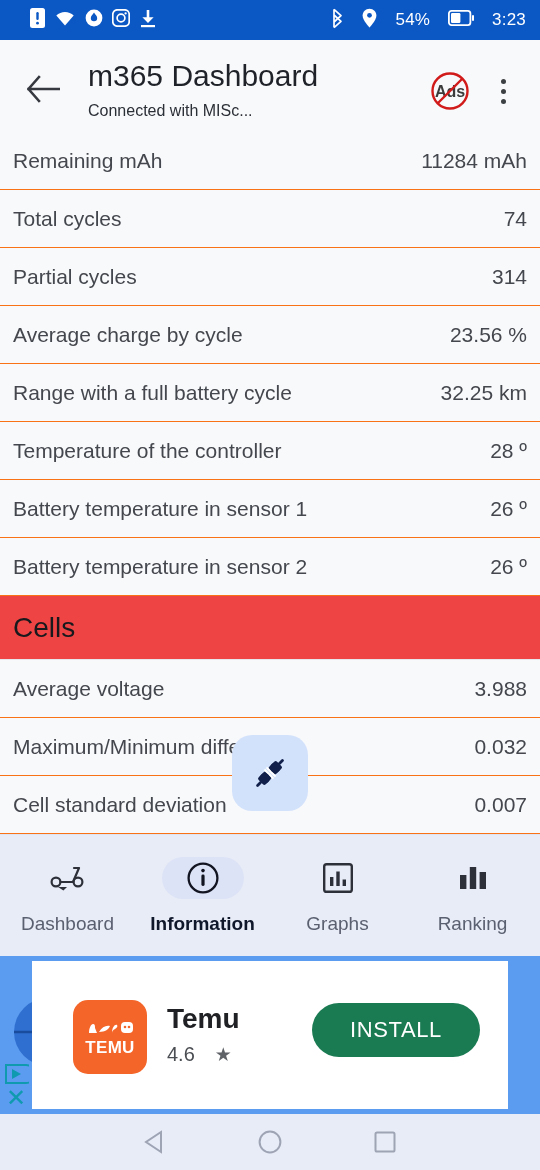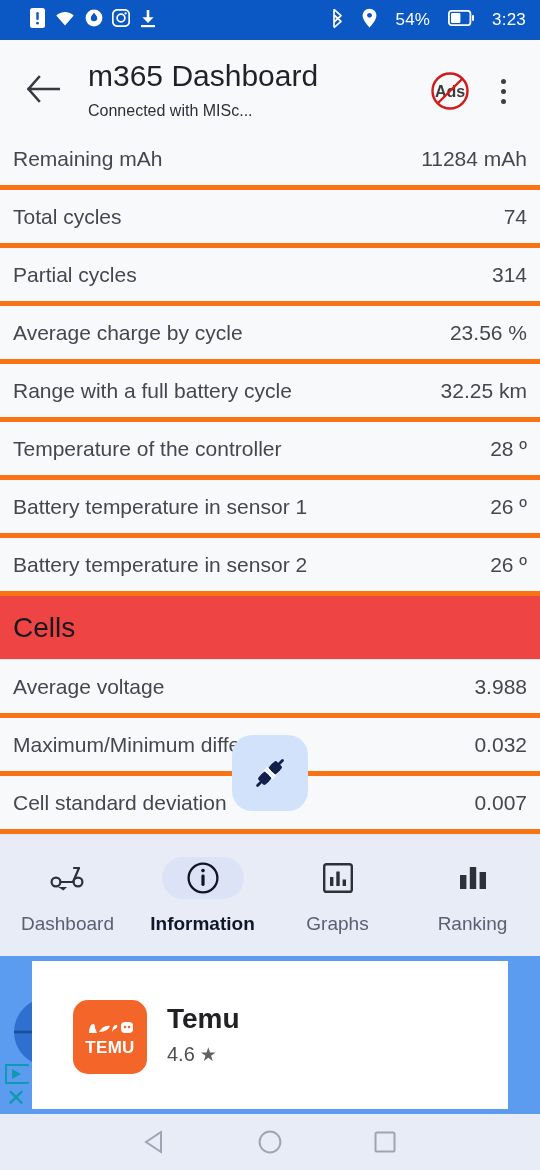--- a/index.html
+++ b/index.html
@@ -73,21 +73,21 @@
     position: absolute; top: 132px; left: 0;
     width: 540px; height: 702px;
     background: #f8f9fb;
     overflow: hidden;
   }
   .row {
     position: relative;
     height: 58px;
     display: flex; align-items: center;
     padding: 0 13px;
-    border-bottom: 5px solid #f97316;
+    border-bottom: 1px solid #f97316;
     background: #f8f9fb;
   }
   .row .label {
     font-size: 21px; color: #44474d; white-space: nowrap;
   }
   .row .value {
     margin-left: auto;
     font-size: 21px; color: #44474d; white-space: nowrap;
   }
   .section {
@@ -175,21 +175,21 @@
     color: #ffffff; font-size: 17px; font-weight: bold; letter-spacing: .3px;
     font-family: "Liberation Sans", sans-serif;
   }
   .ad-title {
     position: absolute; left: 135px; top: 42px;
     font-size: 28px; color: #202124; font-weight: bold;
   }
   .ad-rating {
     position: absolute; left: 135px; top: 82px;
     font-size: 20px; color: #4a4d52;
-    display: flex; align-items: center; gap: 5px;
+    display: flex; align-items: center; gap: 20px;
   }
   .star { color: #5f6368; font-size: 19px; }
   .ad-install {
     position: absolute; right: 28px; top: 42px;
     height: 54px; min-width: 168px;
     border-radius: 27px;
     background: #1a7a52;
     color: #ffffff;
     font-size: 22px; letter-spacing: .6px;
     display: flex; align-items: center; justify-content: center;
@@ -444,20 +444,21 @@
           <circle cx="41" cy="10" r="1.3" fill="#f4652a"></circle>
           <circle cx="45" cy="10" r="1.3" fill="#f4652a"></circle>
         </svg>
         <div class="temu-word">TEMU</div>
       </div>
       <div class="ad-title">Temu</div>
       <div class="ad-rating">
         <span>4.6</span>
         <span class="star">★</span>
       </div>
+      <div class="ad-install">INSTALL</div>
     </div>
 
     <div class="adchoices">
       <svg width="26" height="24" viewBox="0 0 26 24">
         <path d="M3 3 H23 A2 2 0 0 1 23 21 H3 Z" fill="none" stroke="#0f9ab0" stroke-width="2"></path>
         <path d="M9 7 L18 12 L9 17 Z" fill="#0f9ab0"></path>
       </svg>
     </div>
     <div class="adclose">✕</div>
   </div>

